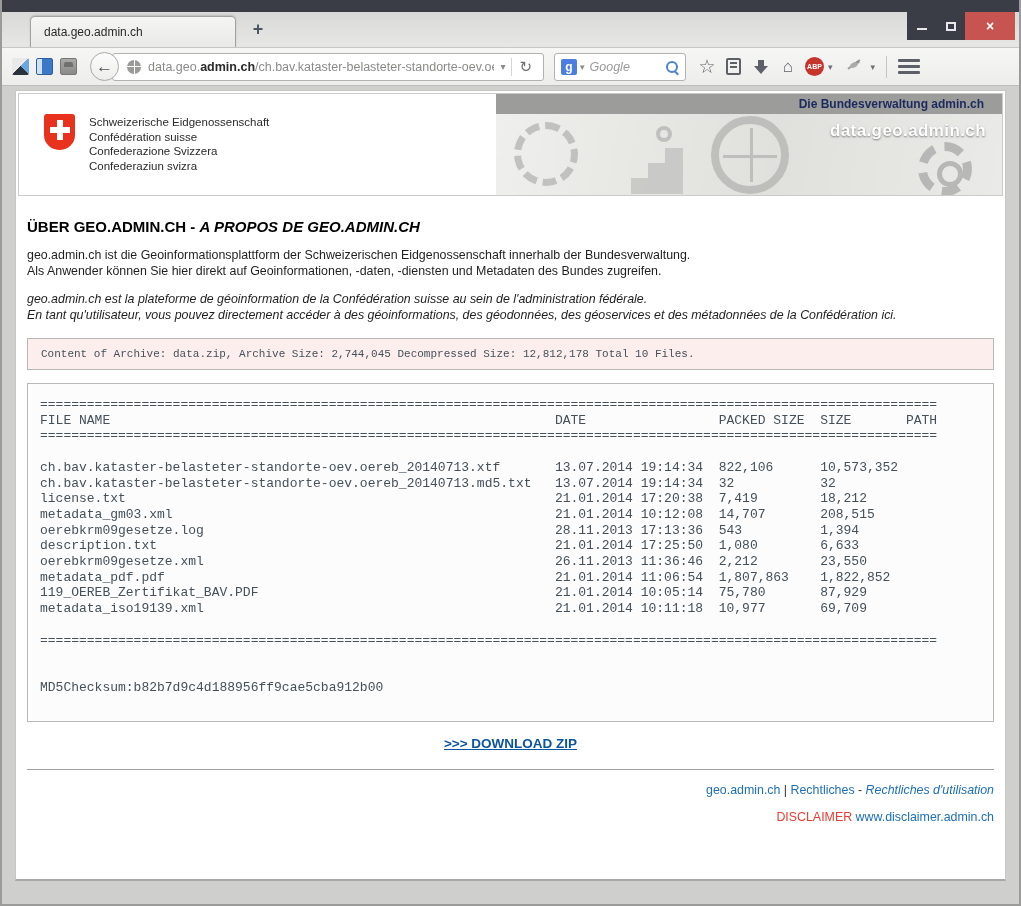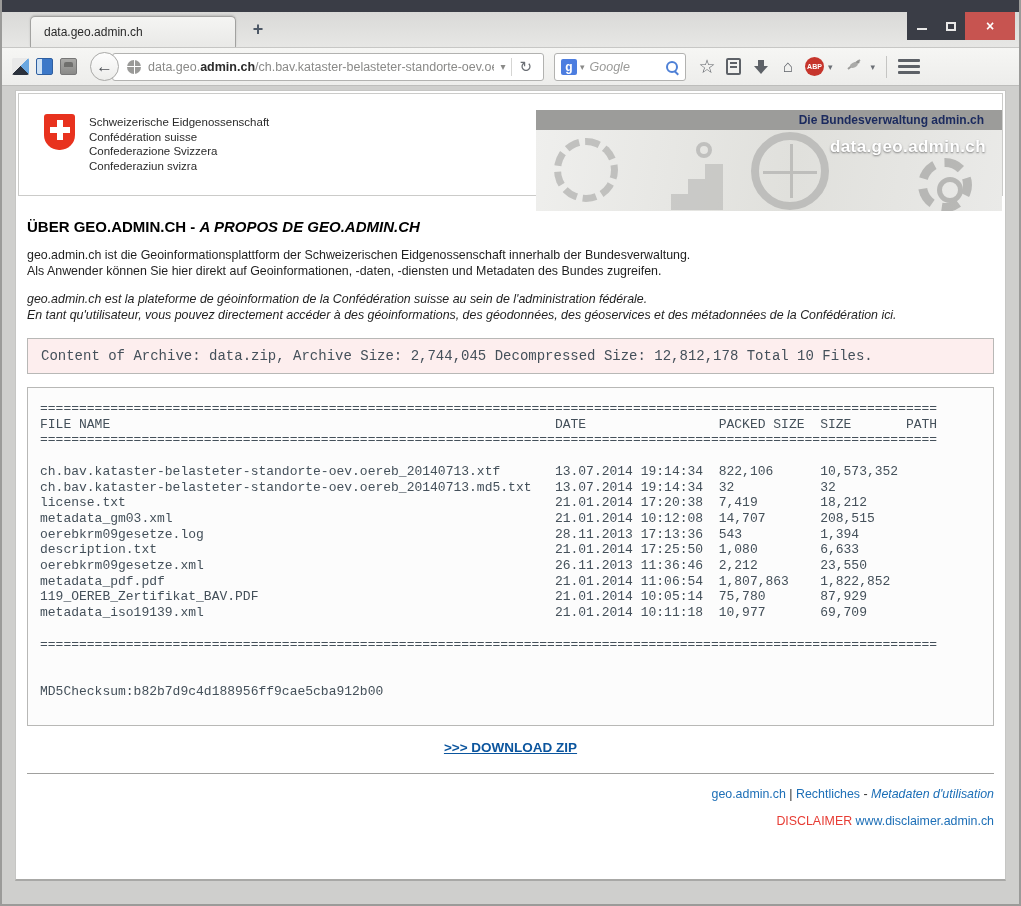--- a/index.html
+++ b/index.html
@@ -92,21 +92,21 @@
           border-bottom:2px solid #a8a8a6; overflow:hidden; }
 
   .site-header { position:relative; margin:2px; height:103px; border:1px solid #cbcbc9; background:#fff; }
   .logo-block { display:flex; padding:20px 0 0 25px; }
   .shield { position:relative; width:31px; height:36px; background:#e8321e;
             border-radius:3px 3px 15px 15px; margin-right:14px; flex:0 0 auto; }
   .shield::before { content:""; position:absolute; left:13px; top:6px; width:6px; height:20px; background:#fff; }
   .shield::after { content:""; position:absolute; left:6px; top:13px; width:20px; height:6px; background:#fff; }
   .logo-lines { font-size:11.5px; line-height:14.5px; color:#2b2b2b; padding-top:1px; }
 
-  .banner { position:absolute; top:16px; right:0; width:466px; height:101px; overflow:hidden; }
+  .banner { position:absolute; top:0; right:0; width:506px; height:101px; overflow:hidden; }
   .banner-topbar { height:20px; background:#9c9c9a; color:#1b2a5e; font-weight:bold; font-size:12px;
                    text-align:right; line-height:20px; padding-right:18px; }
   .banner-img { position:relative; height:81px;
                 background:linear-gradient(100deg,#efefed,#e0e0dc 55%,#eaeae8); overflow:hidden; }
   .banner-title { position:absolute; top:7px; right:16px; color:#fff; font-weight:bold; font-size:17px;
                   letter-spacing:.4px; text-shadow:0 1px 2px rgba(110,110,110,.9); z-index:3; }
   .deco { position:absolute; border-color:#b3b3b1; opacity:.75; }
   .deco-ring1 { left:18px; top:8px; width:64px; height:64px; border:7px dashed #b3b3b1; border-radius:50%; }
   .deco-steps { left:135px; top:34px; width:52px; height:46px;
                 background:linear-gradient(#b3b3b1 0 0) 0 100%/18px 16px no-repeat,
@@ -121,21 +121,21 @@
                        border:5px solid #a8a8a6; border-radius:50%; }
 
   .main { padding:0 11px; color:#1f1f1f; }
   h1.sec { margin-top:22px; font-size:15px; font-weight:bold; color:#000; }
   h1.sec em, h2.sec em { font-style:italic;margin-top:16px; }
   .para { margin-top:13px; font-size:12.4px; line-height:15.5px; }
   .para.fr { font-style:italic; }
   h2.sec { margin-top:27px; font-size:15px; font-weight:bold; color:#000; }
 
   .archive-summary { margin-top:15px; border:1px solid #b8b8b6; background:#fdeeee; padding:9px 13px;
-                     font-family:"Liberation Mono", monospace; font-size:14px; color:#44505a;
+                     font-family:"Liberation Mono", monospace; font-size:11px; color:#44505a;
                      white-space:nowrap; overflow:hidden; }
   .archive-box { margin-top:13px; border:1px solid #b8b8b6; background:#fcfcfc; padding:13px 12px 26px; }
   .archive-box pre { font-family:"Liberation Mono", monospace; font-size:13px; line-height:15.7px;
                      color:#44505a; }
 
   .download-row { margin-top:12px; text-align:center; }
   .download-link { font-size:13.5px; font-weight:bold; color:#0b559e; text-decoration:underline; cursor:pointer; }
 
   .footer-hr { margin-top:17px; border:none; border-top:1px solid #a0a09e; }
   .footer-line { margin-top:13px; text-align:right; font-size:12.4px; }
@@ -280,21 +280,21 @@
 MD5Checksum:b82b7d9c4d188956ff9cae5cba912b00</pre>
         </div>
 
         <div class="download-row">
           <a class="download-link">&gt;&gt;&gt; DOWNLOAD ZIP</a>
         </div>
 
         <hr class="footer-hr">
 
         <div class="footer-line">
-          <a>geo.admin.ch</a><span class="footer-sep"> | </span><a>Rechtliches</a><span class="footer-sep"> - </span><a class="cond-it">Metadaten d'utilisation</a>
+          <a>geo.admin.ch</a><span class="footer-sep"> | </span><a>Rechtliches</a><span class="footer-sep"> - </span><a class="cond-it">Rechtliches d'utilisation</a>
         </div>
 
         <div class="footer-line">
           <span class="disclaimer-red">DISCLAIMER</span>
           <a>www.disclaimer.admin.ch</a>
         </div>
       </div>
 
     </div>
   </div>

